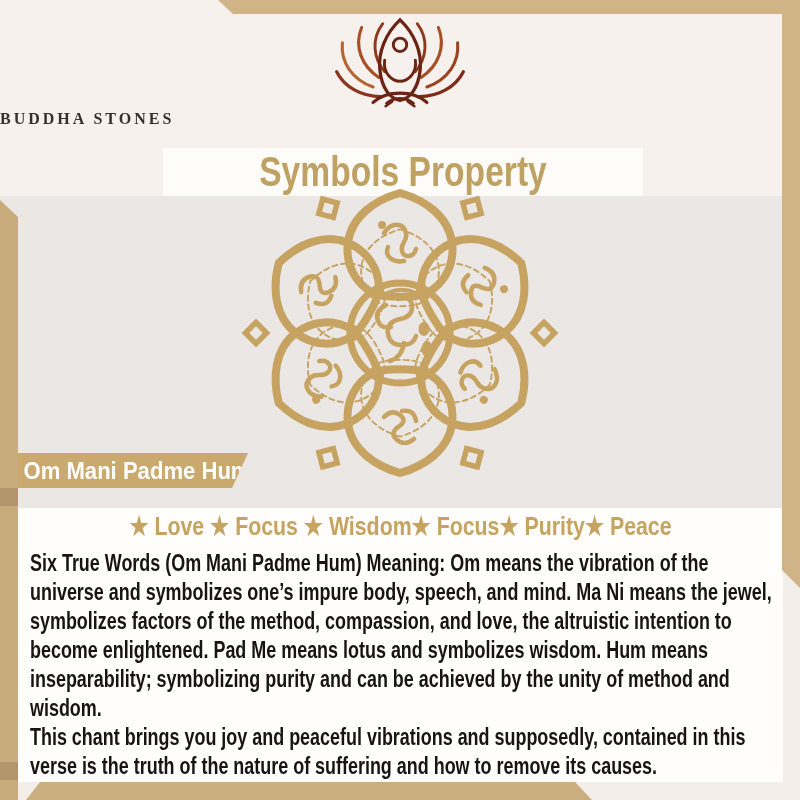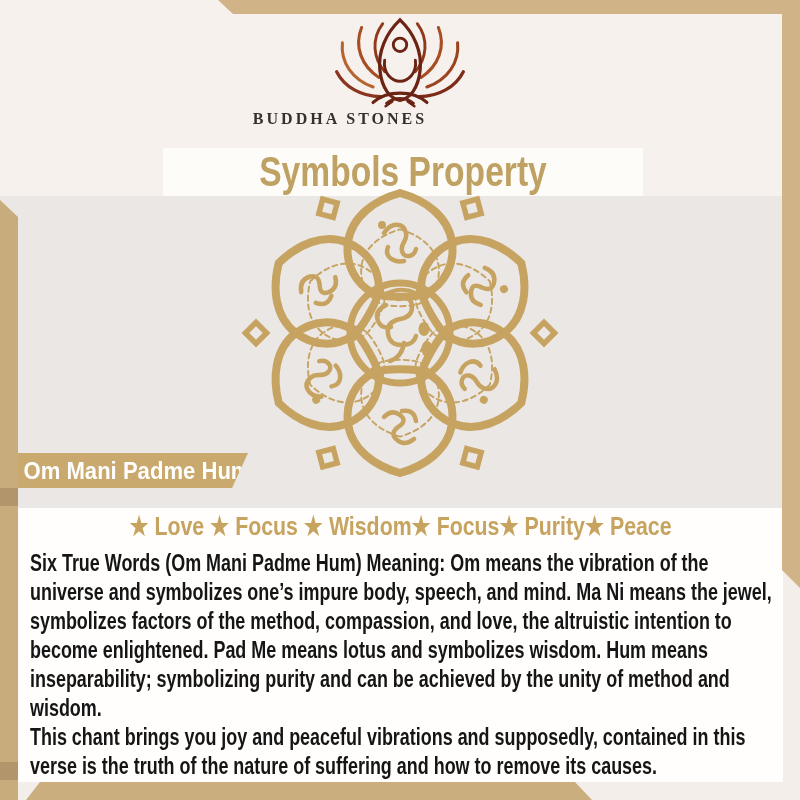--- a/index.html
+++ b/index.html
@@ -20,21 +20,21 @@
   .frame-right{left:782px;top:0;width:18px;height:588px;
     clip-path:polygon(0 0,100% 0,100% 100%,0 calc(100% - 18px));}
   .frame-left{left:0;top:200px;width:18px;height:600px;background:#c9ac7b;
     clip-path:polygon(0 0,100% 17px,100% 100%,0 100%);}
   .frame-left .shade{position:absolute;left:0;width:100%;height:18px;background:#b2956a;}
   .frame-bottom{left:26px;top:782px;width:566px;height:18px;background:#cbae7d;
     clip-path:polygon(14px 0,calc(100% - 17px) 0,100% 100%,0 100%);}
 
   
   .logo-box{left:318px;top:16px;width:164px;height:96px;}
-  .brand{left:0;top:110px;width:680px;text-align:center;font-family:"Liberation Serif",serif;
+  .brand{left:0;top:110px;width:680px;text-align:left;font-family:"Liberation Serif",serif;
     font-size:16px;letter-spacing:3px;color:#36302d;font-weight:600;}
   .page-title{left:163px;top:148px;width:480px;height:48px;line-height:48px;text-align:center;
     font-size:42px;font-weight:bold;color:#bfa163;transform:scaleX(0.8);}
 
   
   .mandala-box{left:240px;top:173px;width:320px;height:320px;}
 
   
   .ribbon{left:18px;top:453px;width:230px;height:35px;background:#c9a96d;
     clip-path:polygon(0 0,100% 0,calc(100% - 16px) 100%,0 100%);}

